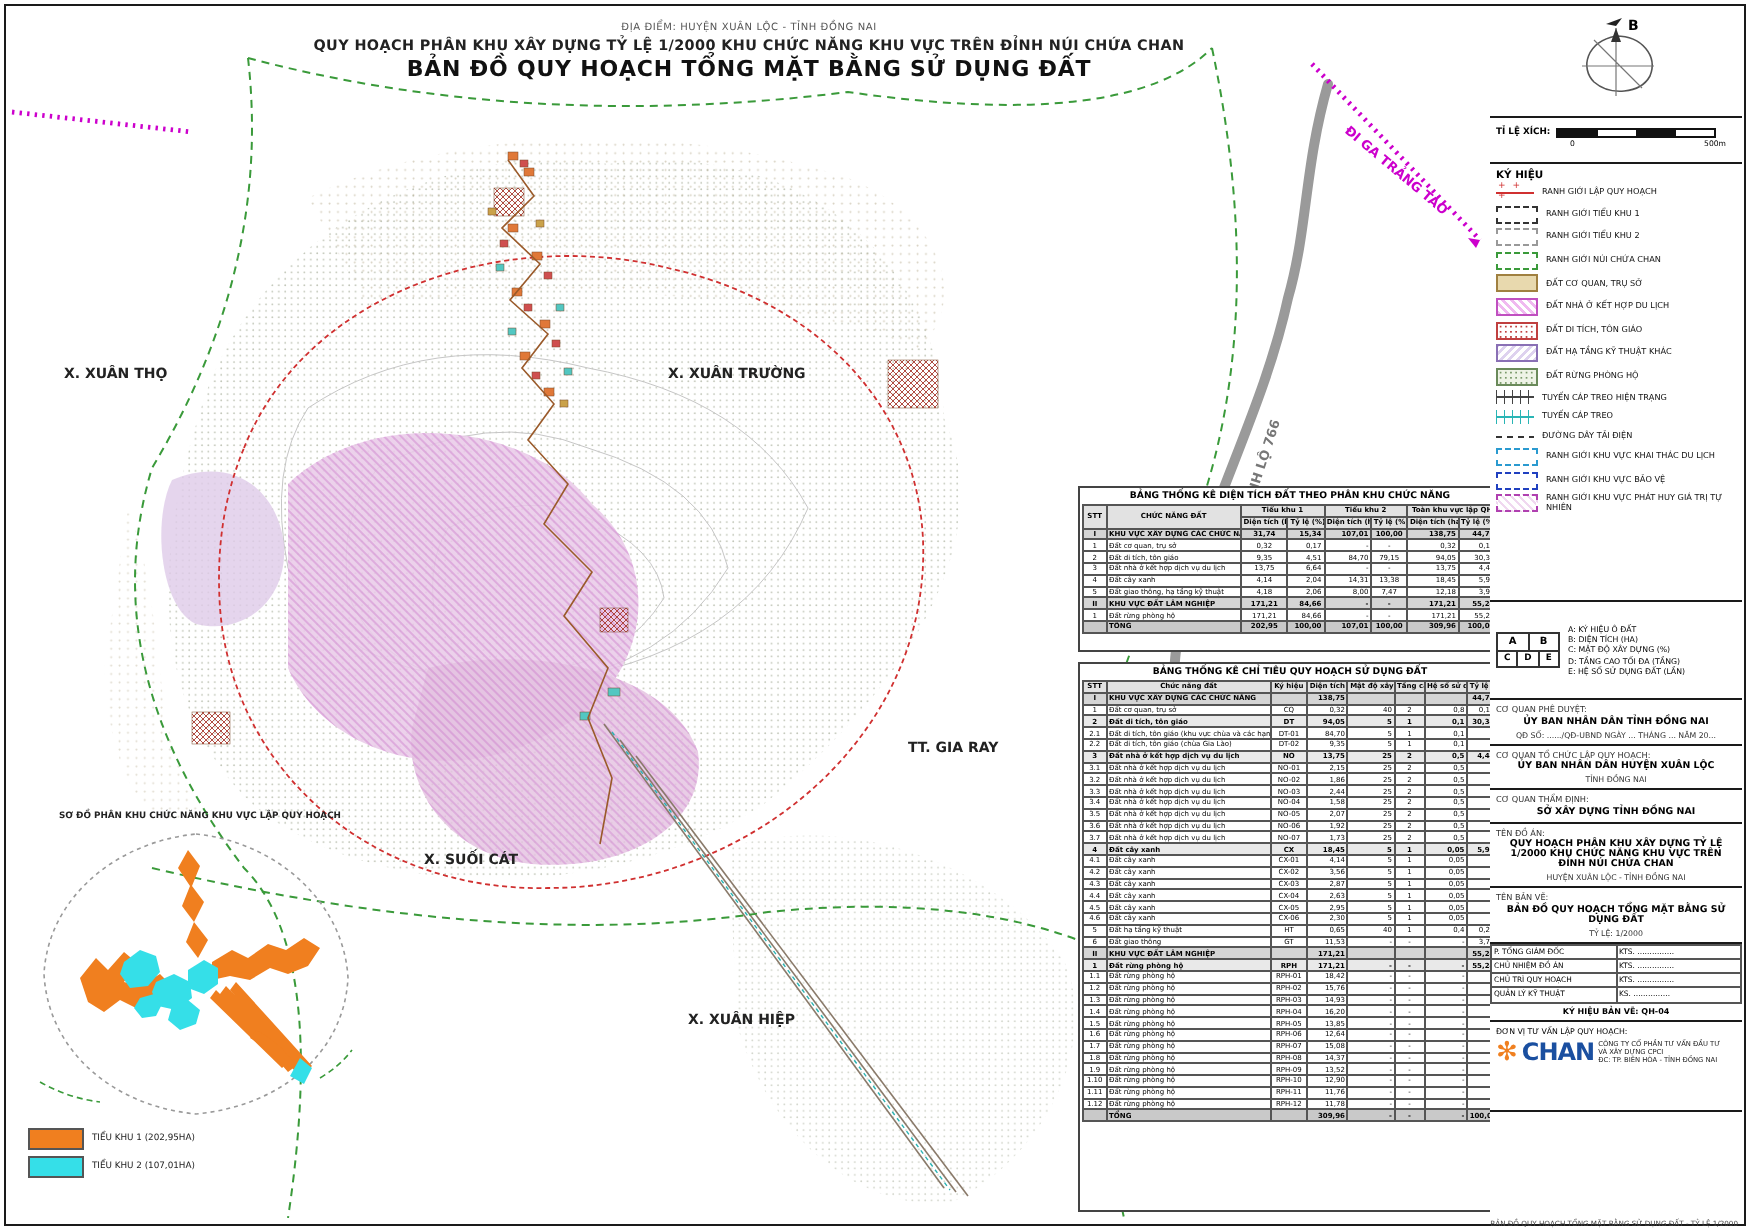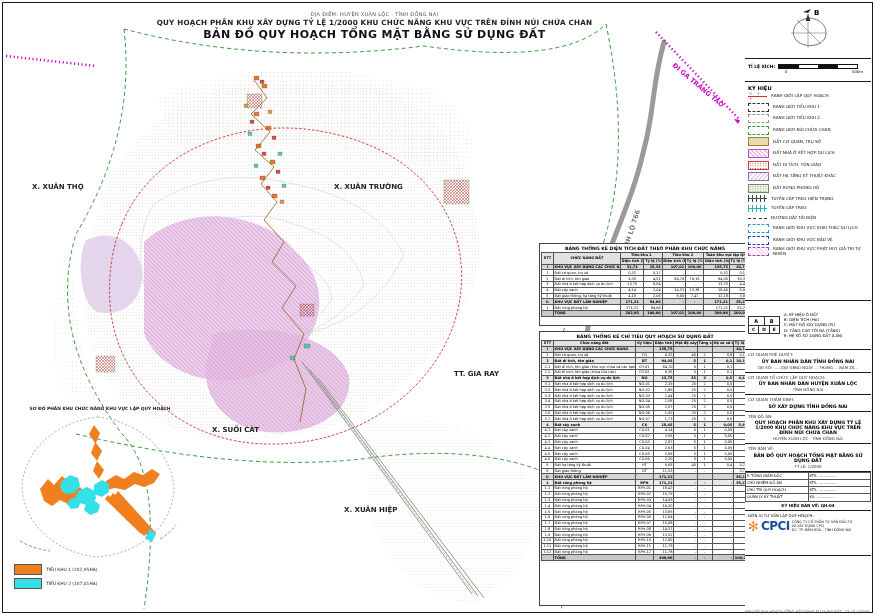--- a/index.html
+++ b/index.html
@@ -1006,21 +1006,21 @@
   </tr>
 </tbody>
       </table>
       <div class="code">KÝ HIỆU BẢN VẼ: QH-04</div>
     </div>
 
     <div class="psec firm">
       <div class="u">ĐƠN VỊ TƯ VẤN LẬP QUY HOẠCH:</div>
       <div class="firm-row">
         <span class="logo-fl">✻</span>
-        <span class="logo-tx">CPCI</span>
+        <span class="logo-tx">CHAN</span>
         <span class="firm-lines">
           <div>CÔNG TY CỔ PHẦN TƯ VẤN ĐẦU TƯ</div>
           <div>VÀ XÂY DỰNG CPCI</div>
           <div>ĐC: TP. BIÊN HÒA - TỈNH ĐỒNG NAI</div>
         </span>
       </div>
     </div>
   </div>
 
   <div class="footer-note">BẢN ĐỒ QUY HOẠCH TỔNG MẶT BẰNG SỬ DỤNG ĐẤT - TỶ LỆ 1/2000</div>

